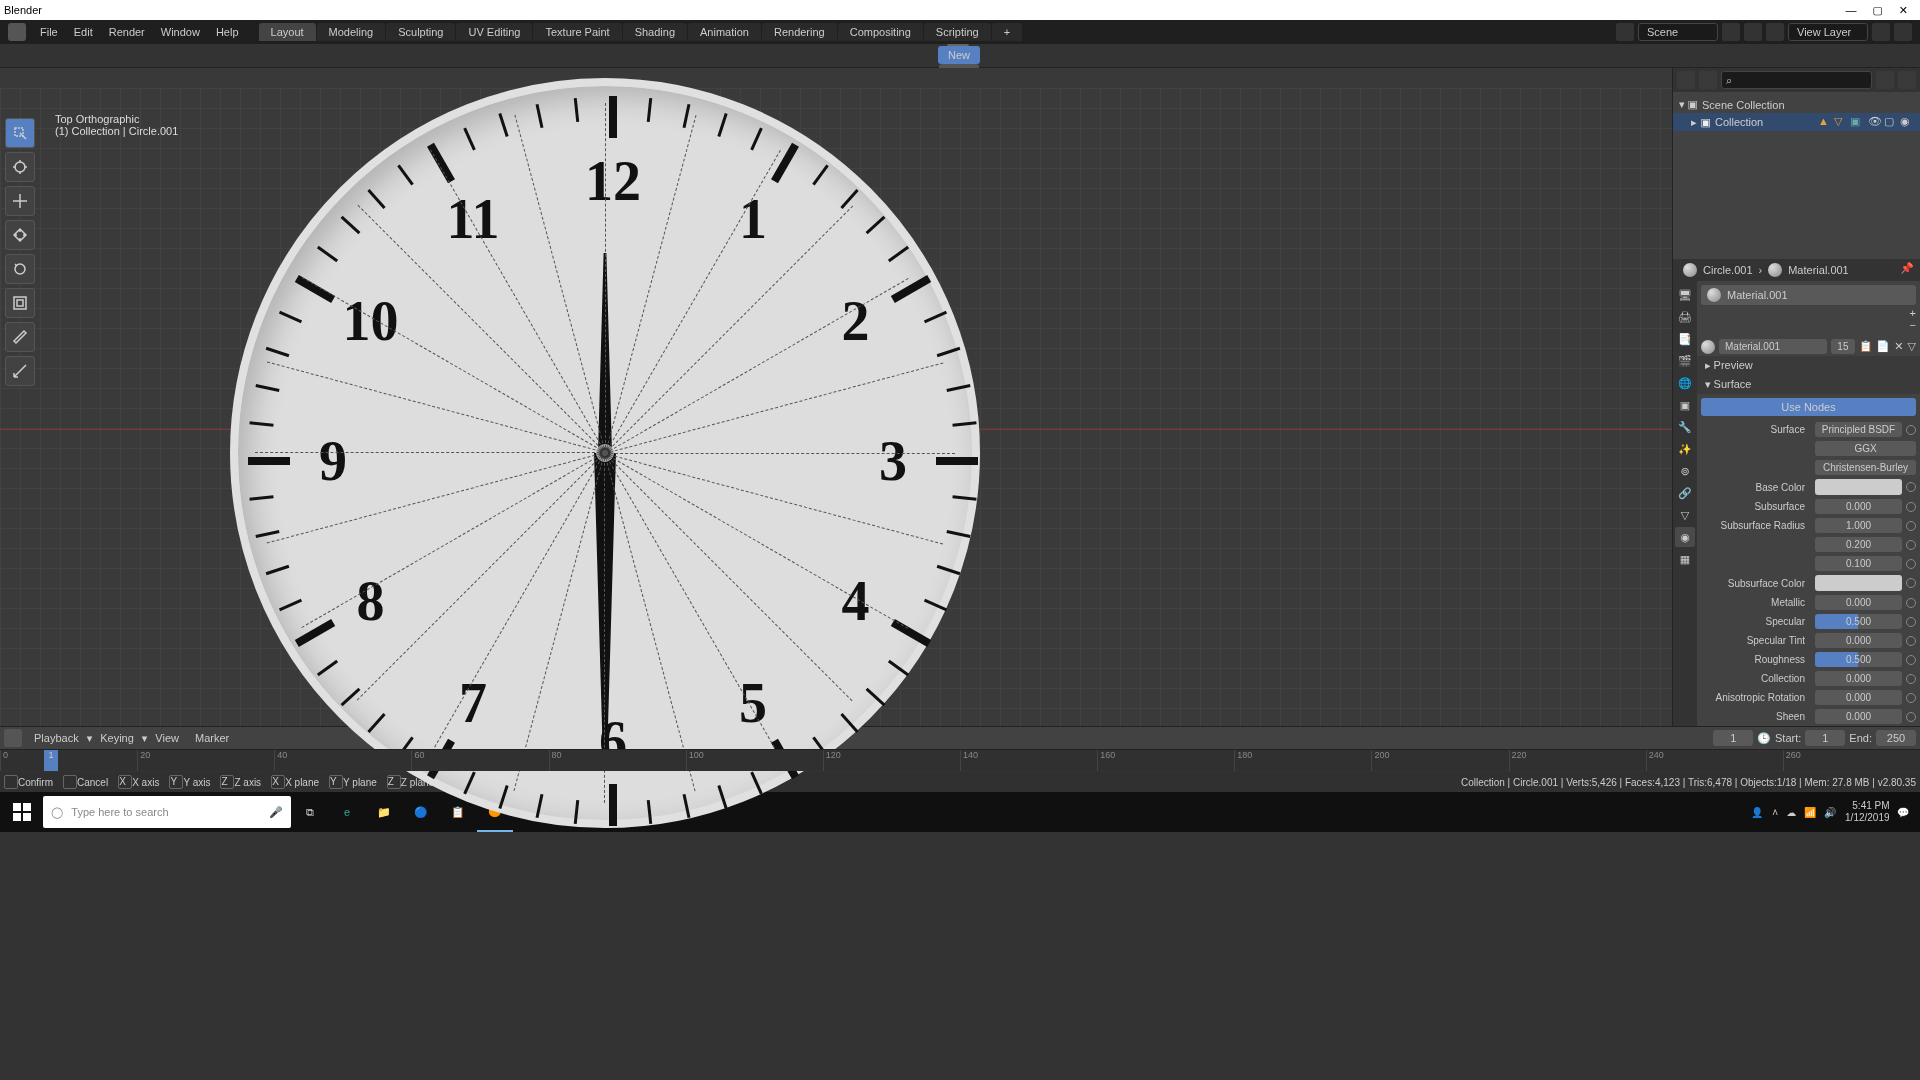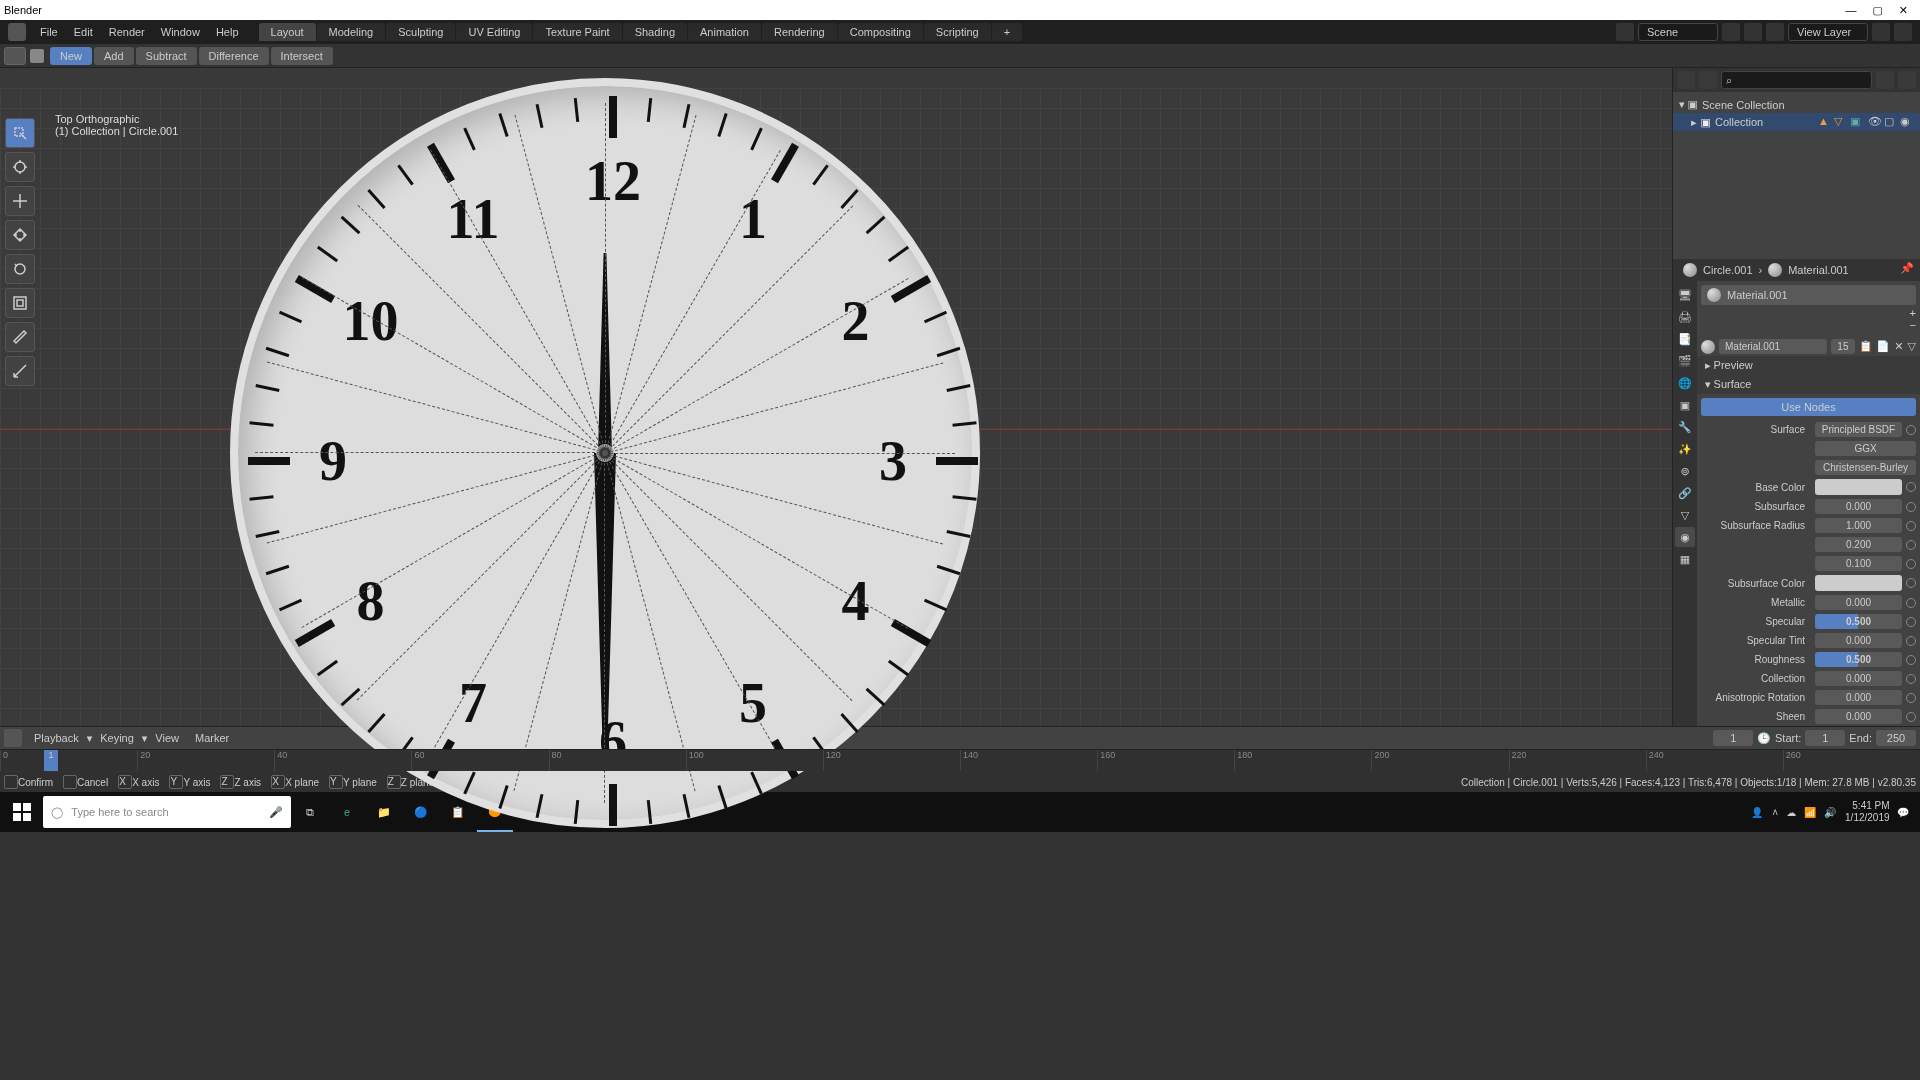--- a/index.html
+++ b/index.html
@@ -11,21 +11,21 @@
 .menubar { height: 24px; background: #1f1f1f; display: flex; align-items: center; padding: 0 8px; }
 .menubar .logo { width: 18px; height: 18px; background: #555; border-radius: 3px; margin-right: 6px; }
 .menubar .item { padding: 0 8px; cursor: pointer; }
 .menubar .tabs { margin-left: 12px; display: flex; }
 .menubar .tab { padding: 3px 12px; background: #2a2a2a; border-radius: 3px 3px 0 0; margin-right: 1px; }
 .menubar .tab.active { background: #444; }
 .menubar .right { margin-left: auto; display: flex; align-items: center; gap: 4px; }
 .menubar .field { background: #1a1a1a; border: 1px solid #444; border-radius: 3px; padding: 2px 8px; min-width: 80px; }
 .menubar .iconbtn { width: 18px; height: 18px; background: #333; border-radius: 2px; }
 
-.topbar2 { height: 24px; background: #333; display: flex; align-items: center; padding: 0 4px; border-bottom: 1px solid #222; }
+.topbar2 { height: 24px; background: #333; display: flex; align-items: center; padding: 0 4px; border-bottom: 1px solid #222; flex-direction: column; }
 .topbar2 .tool { width: 22px; height: 18px; background: #555; border: 1px solid #666; border-radius: 3px; margin-right: 4px; }
 .topbar2 .brush { width: 14px; height: 14px; background: #888; border-radius: 2px; margin-right: 6px; }
 .topbar2 .btn { padding: 3px 10px; background: #555; border-radius: 3px; margin-right: 2px; cursor: pointer; }
 .topbar2 .btn.primary { background: #5680c2; }
 
 .main { display: flex; height: 658px; }
 .viewport { flex: 1; position: relative; background: #393939; }
 .vp-header { height: 20px; background: #484848; display: flex; align-items: center; padding: 0 8px; }
 .vp-area { position: absolute; top: 20px; left: 0; right: 0; bottom: 0;
   background-image: linear-gradient(#424242 1px, transparent 1px), linear-gradient(90deg, #424242 1px, transparent 1px);
@@ -52,21 +52,21 @@
 .prop-area { flex:1; display:flex; }
 .prop-tabs { width:24px; background:#333; display:flex; flex-direction:column; align-items:center; padding-top:4px; gap:2px; }
 .prop-tab { width:20px; height:20px; background:#333; border-radius:2px; display:flex; align-items:center; justify-content:center; }
 .prop-tab.sel { background:#4a4a4a; }
 .prop-content { flex:1; background:#424242; padding:0; font-size:11px; }
 .prop-header { background:#333; height:22px; display:flex; align-items:center; padding:0 4px; gap:6px; }
 .prop-header .pin { width:16px; height:16px; }
 .prop-row { display:flex; align-items:center; padding:2px 4px; gap:4px; }
 .prop-row .label { width:110px; text-align:right; padding-right:6px; font-size:10px; }
 .prop-row .val { flex:1; background:#595959; border-radius:3px; padding:2px 6px; text-align:center; font-size:10px; display:flex; align-items:center; justify-content:center; }
-.prop-row .val.blue { background: linear-gradient(90deg, #5680c2 50%, #595959 50%); font-weight: bold; }
+.prop-row .val.blue { background: linear-gradient(90deg, #5680c2 50%, #595959 50%); }
 .prop-row .swatch { flex:1; height:16px; background:#ccc; border-radius:3px; }
 .prop-row .dot { width:10px; height:10px; border:1px solid #888; border-radius:50%; }
 .prop-collapse { padding:3px 8px; background:#3a3a3a; }
 .use-nodes { background:#5680c2; text-align:center; padding:3px; border-radius:3px; margin:4px; }
 
 .timeline { height:46px; background:#333; border-top:1px solid #222; }
 .tl-head { height:22px; background:#424242; display:flex; align-items:center; padding:0 4px; }
 .tl-head .item { padding:0 8px; }
 .tl-head .play { display:flex; gap:2px; margin:0 auto; }
 .tl-head .play .b { width:18px; height:16px; background:#555; border-radius:2px; display:flex; align-items:center; justify-content:center; }

